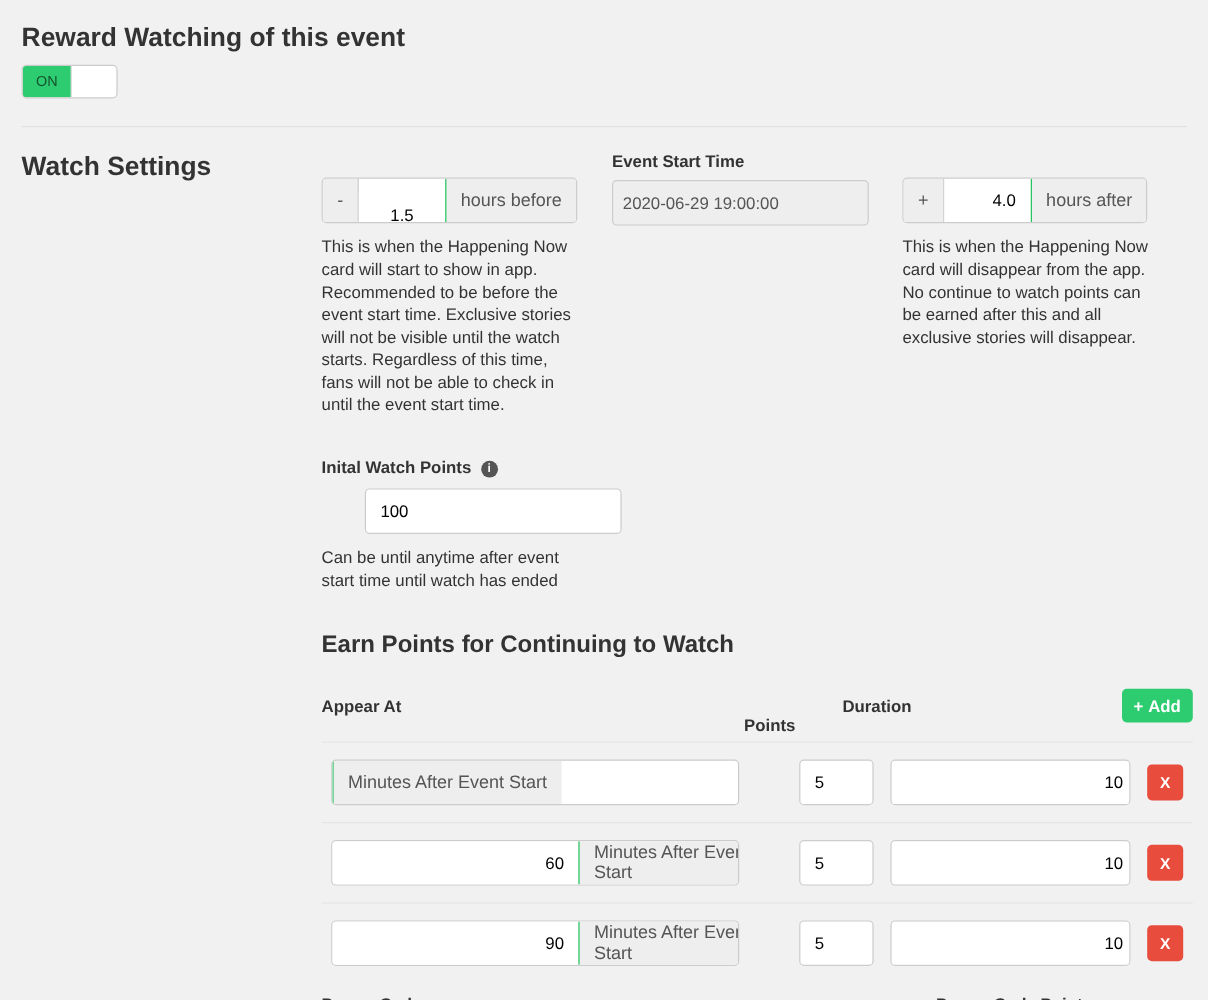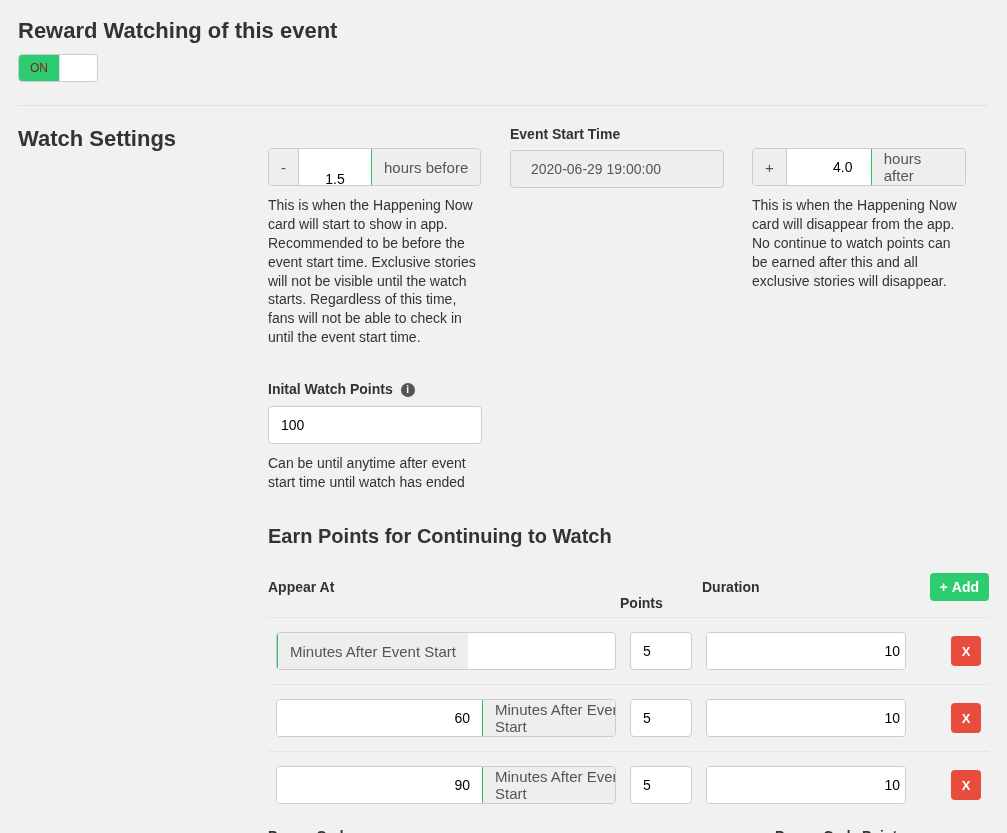--- a/index.html
+++ b/index.html
@@ -24,21 +24,21 @@
     border: 1px solid #ccc;
     border-radius: 4px;
     background: #fff;
     position: relative;
     cursor: pointer;
     overflow: hidden;
   }
   .toggle .on-half {
     position: absolute; left:0; top:0; width:40px; height:100%;
     background: #2ecc71;
-    color:#7f1d1d;
+    color:#14532d;
     display:flex; align-items:center; justify-content:center;
     font-size: 12px;
     font-weight: 500;
   }
   .toggle .knob-outline {
     position:absolute; left:40px; top:0; width:40px; height:100%;
     border-left:1px solid #ddd;
   }
 
   hr.sep {
@@ -90,27 +90,28 @@
   }
 
   input.form-control {
     border: 1px solid #ccc;
     border-radius: 4px;
     height: 38px;
     padding: 12px 12px;
     font-size: 14px;
     background:#fff;
     outline:none;
+    margin-left:36px;
   }
 
   .readonly-box {
     border: 1px solid #ccc;
     border-radius: 4px;
     height: 38px;
-    padding: 0 20px;
+    padding: 0 8px;
     font-size: 14px;
     background:#eee; color:#555;
     display:flex; align-items:center;
     width: 214px;
   }
 
   .mt-block { margin-top: 34px; }
   .info-icon {
     display:inline-flex; align-items:center; justify-content:center;
     width:14px; height:14px; border-radius:50%;
@@ -201,21 +202,21 @@
 
       <div style="width:214px">
         <span class="label-bold">Event Start Time</span>
         <div class="readonly-box">2020-06-29 19:00:00</div>
       </div>
 
       <div style="width:214px">
         <div style="height:22px"></div>
         <div class="input-group">
           <span class="addon">+</span>
-          <input type="text" style="width: 84px; padding-left: 40px;" value="4.0">
+          <input type="text" style="width: 72px; padding-left: 40px;" value="4.0">
           <span class="addon tail">hours after</span>
         </div>
         <div class="helper">This is when the Happening Now card will disappear from the app. No continue to watch points can be earned after this and all exclusive stories will disappear.</div>
       </div>
     </div>
 
     <h3 class="sub-title" style="margin-top:34px">Earn Points for Continuing to Watch</h3>
 
     <div class="table-header">
       <div class="col-appear">Appear At</div>

